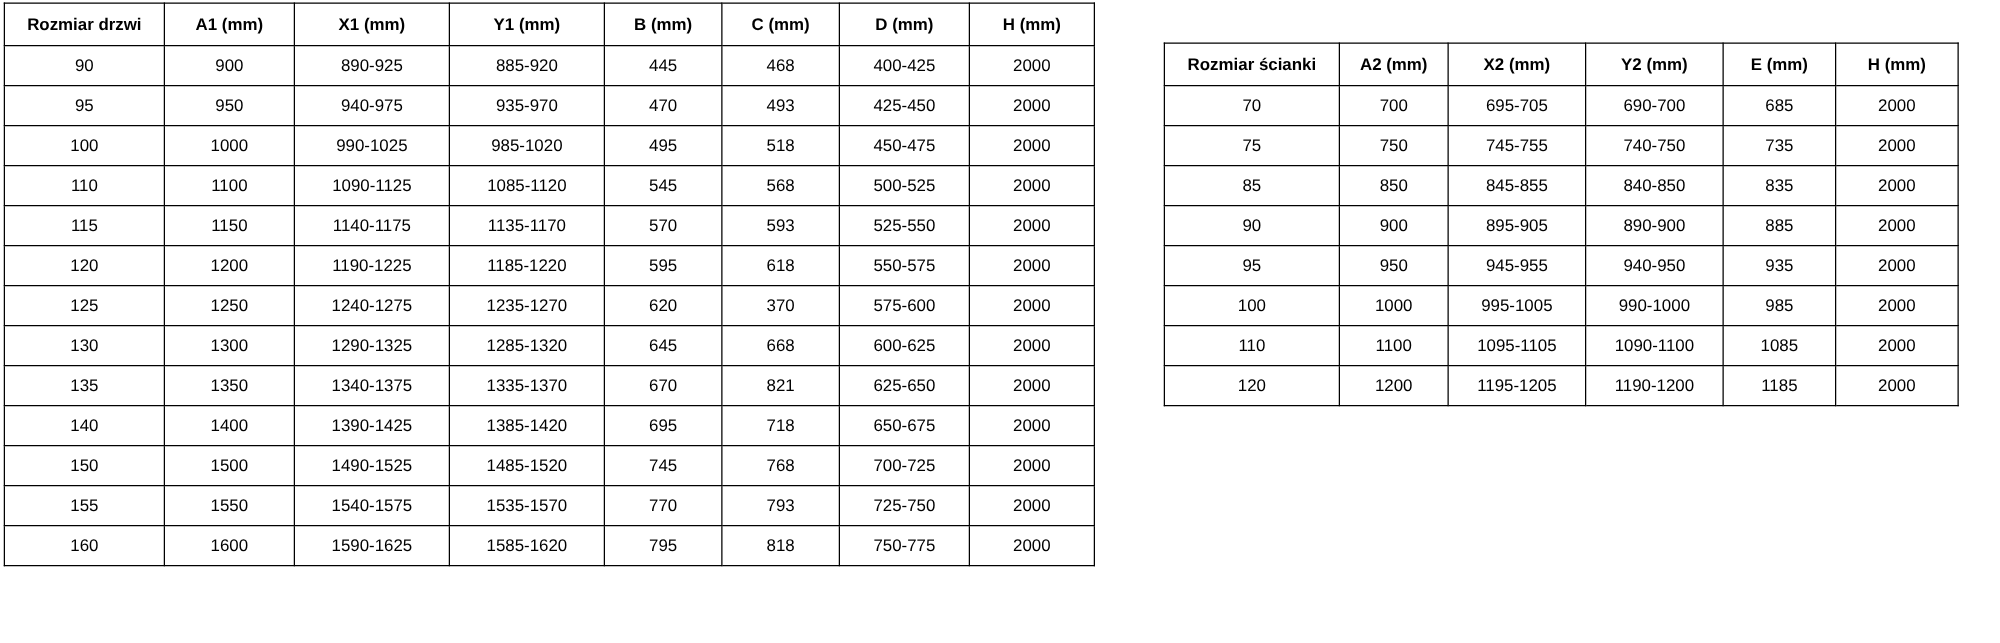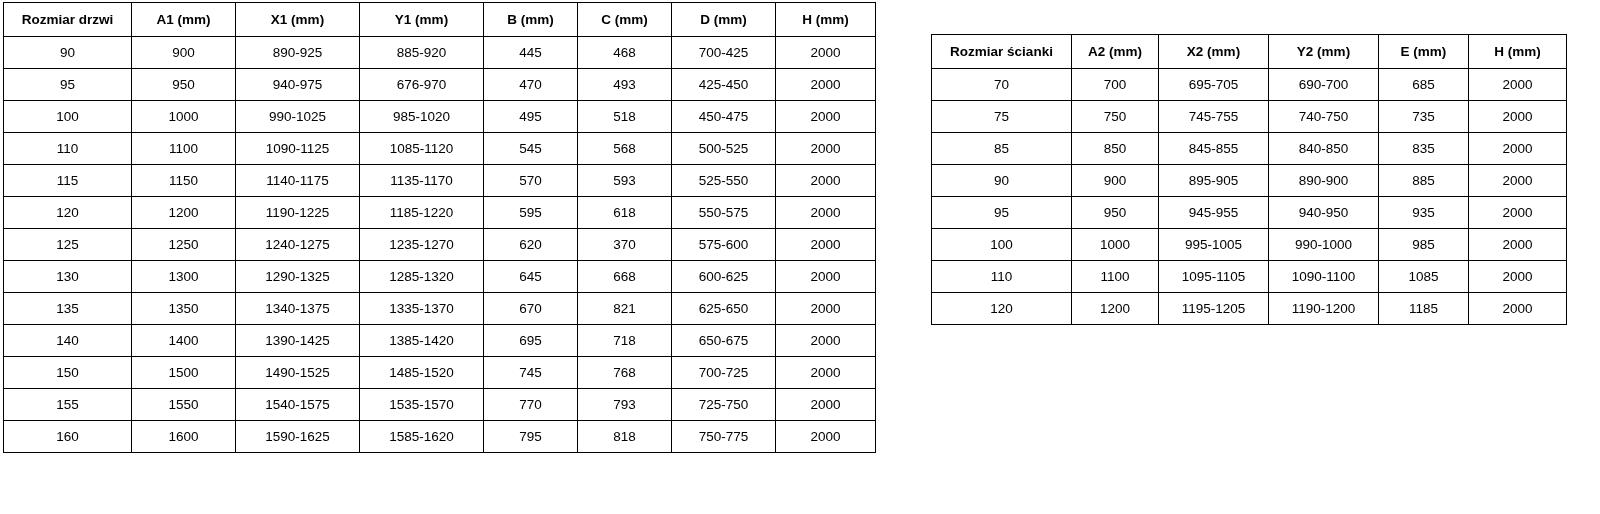--- a/index.html
+++ b/index.html
@@ -101,28 +101,28 @@
           </tr>
       </thead>
       <tbody id="doors-body">
           <tr>
             <td>90</td>
             <td>900</td>
             <td>890-925</td>
             <td>885-920</td>
             <td>445</td>
             <td>468</td>
-            <td>700-425</td>
+            <td>400-425</td>
             <td>2000</td>
           </tr>
           <tr>
             <td>95</td>
             <td>950</td>
             <td>940-975</td>
-            <td>676-970</td>
+            <td>935-970</td>
             <td>470</td>
             <td>493</td>
             <td>425-450</td>
             <td>2000</td>
           </tr>
           <tr>
             <td>100</td>
             <td>1000</td>
             <td>990-1025</td>
             <td>985-1020</td>

